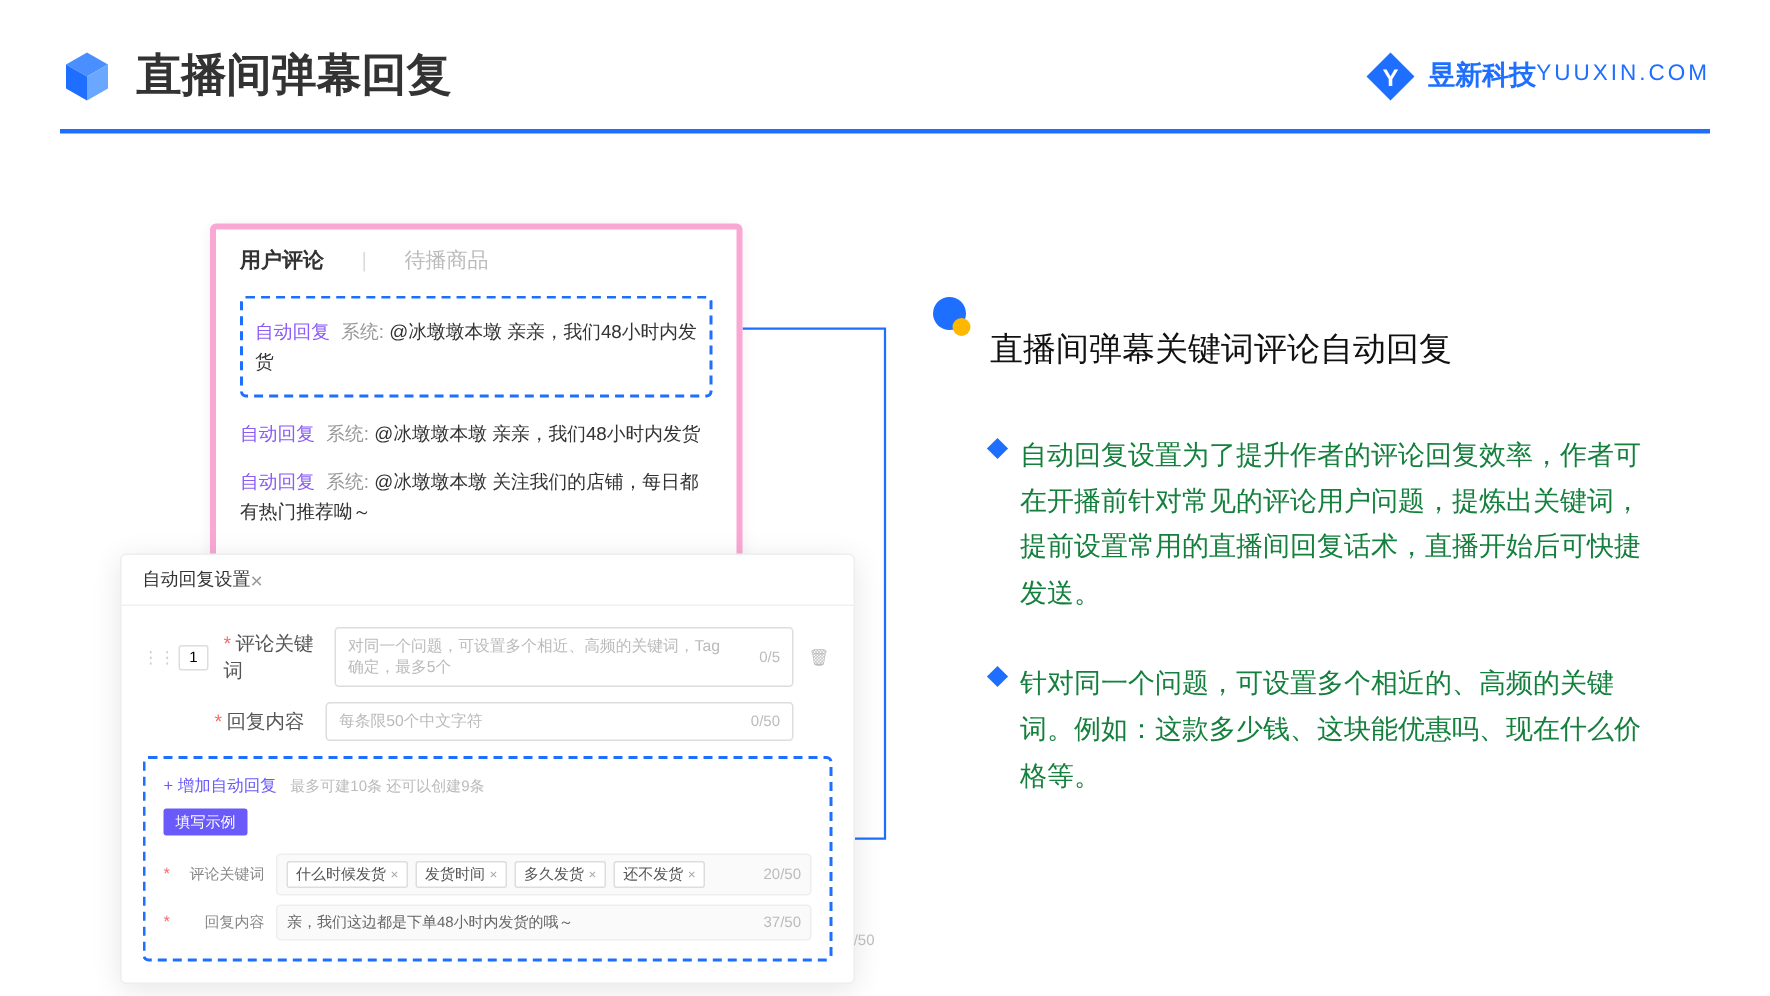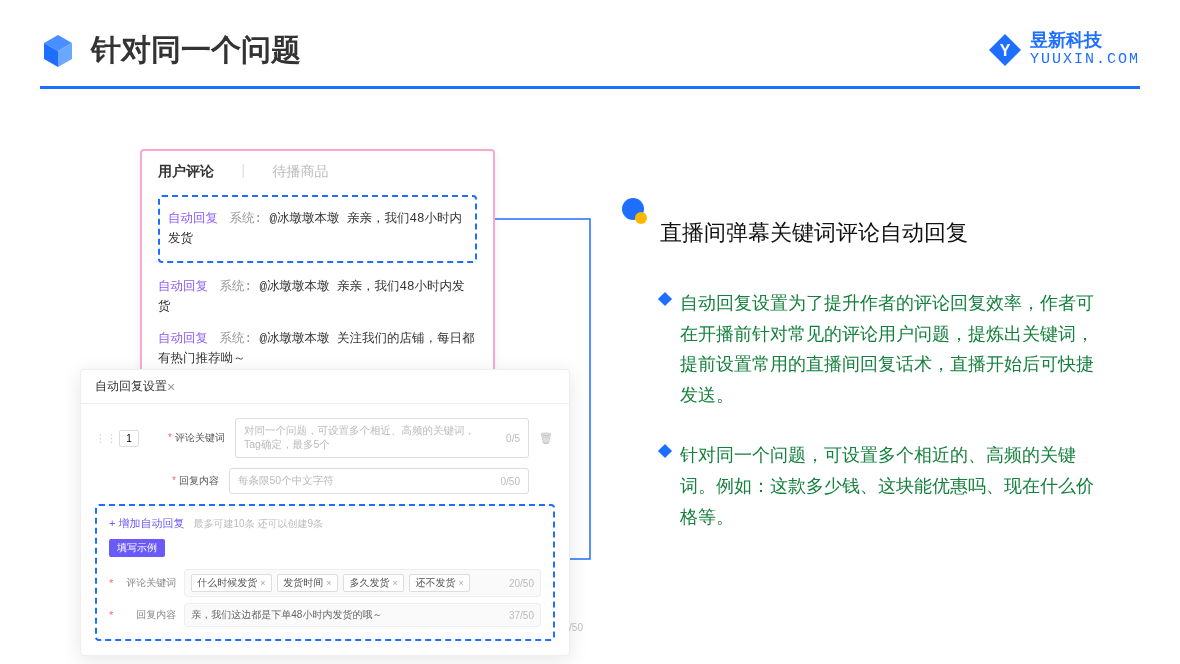--- a/index.html
+++ b/index.html
@@ -32,23 +32,22 @@
     display: flex;
     align-items: center;
     gap: 8px;
   }
   .brand-icon {
     width: 34px;
     height: 34px;
   }
   .brand-text {
     display: flex;
-    flex-direction: column;
+    flex-direction: row;
     line-height: 1.1;
-    font-family: Liberation Mono, monospace;
   }
   .brand-name {
     color: #1e6fff;
     font-size: 18px;
     font-weight: 700;
   }
   .brand-url {
     color: #1e6fff;
     font-size: 15px;
     letter-spacing: 2px;
@@ -64,26 +63,25 @@
     gap: 60px;
   }
   .left-col {
     width: 480px;
     position: relative;
   }
   
   .comments-card {
     width: 355px;
     background: #fff;
-    border: 2px solid #f9a8d4;
+    border: 4px solid #f9a8d4;
     border-radius: 4px;
     margin-left: 60px;
     padding: 12px 16px 110px 16px;
     box-shadow: 0 2px 10px rgba(0,0,0,0.06);
-    font-family: Liberation Mono, monospace;
   }
   .tabs {
     display: flex;
     gap: 25px;
     font-size: 14px;
     margin-bottom: 14px;
     color: #bbb;
   }
   .tab-active { color: #333; font-weight: 600; }
   .tab-sep { color: #ddd; }
@@ -134,21 +132,21 @@
   .drag { color: #ccc; width: 14px; text-align: center; }
   .idx {
     width: 20px;
     text-align: center;
     border: 1px solid #ddd;
     border-radius: 2px;
     font-size: 10px;
     padding: 2px 0;
   }
   .req-dot { color: #f56c6c; margin-right: 3px;}
-  .flabel { color: #555; width: 64px; text-align: right; font-size: 10px; margin-left: 12px;}
+  .flabel { color: #555; width: 64px; font-size: 13px;}
   .finput {
     flex: 1;
     border: 1px solid #ddd;
     border-radius: 3px;
     padding: 5px 8px;
     font-size: 10.5px;
     color: #bbb;
     display: flex;
     justify-content: space-between;
     align-items: center;
@@ -259,21 +257,21 @@
 <body>
 
 <div class="header">
   <div class="header-icon">
     <svg viewBox="0 0 36 36" width="36" height="36">
       <polygon points="18,2 32,10 18,18 4,10" fill="#4a8fff"></polygon>
       <polygon points="4,10 18,18 18,34 4,26" fill="#1e6fff"></polygon>
       <polygon points="32,10 18,18 18,34 32,26" fill="#6aa8ff"></polygon>
     </svg>
   </div>
-  <div class="header-title">针对同一个问题</div>
+  <div class="header-title">直播间弹幕回复</div>
   <div class="brand">
     <div class="brand-icon">
       <svg viewBox="0 0 34 34" width="34" height="34">
         <polygon points="17,1 33,17 17,33 1,17" fill="#1e6fff"></polygon>
         <text x="17" y="23" text-anchor="middle" fill="#fff" font-size="16" font-weight="bold">Y</text>
       </svg>
     </div>
     <div class="brand-text">
       <span class="brand-name">昱新科技</span>
       <span class="brand-url">YUUXIN.COM</span>

